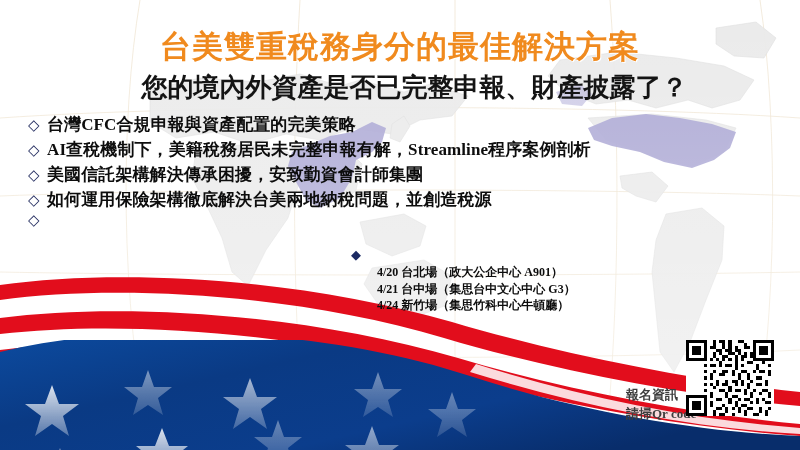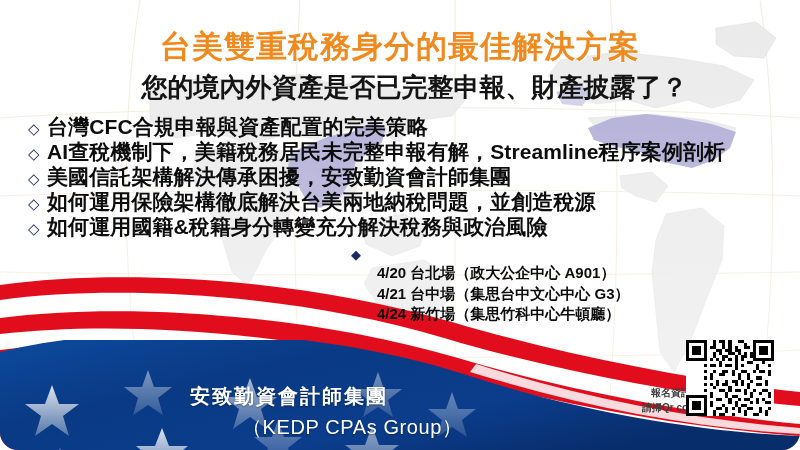--- a/index.html
+++ b/index.html
@@ -6,22 +6,21 @@
     margin: 0;
     padding: 0;
     background: #ffffff;
   }
   #poster {
     position: relative;
     width: 800px;
     height: 450px;
     overflow: hidden;
     background: #ffffff;
-    font-family: Liberation Sans, sans-serif;
-    border-radius: 18px;
+    font-family: Liberation Serif, serif;
   }
 
   
   .map-layer {
     position: absolute;
     inset: 0;
     z-index: 0;
   }
   .map-layer svg { display:block; width:800px; height:450px; }
 
@@ -68,21 +67,21 @@
     height: 22px;
   }
   .b-mark {
     color: #212a5e;
     font-size: 15px;
     width: 19px;
     flex: none;
     line-height: 1;
   }
   .b-text {
-    font-size: 21px;
+    font-size: 17px;
     font-weight: bold;
     color: #0d0d0d;
     white-space: nowrap;
     letter-spacing: .1px;
     text-align: center;
   }
 
   
   .schedule {
     position: absolute;
@@ -101,21 +100,21 @@
     width: 17px;
     flex: none;
   }
   .sch-head-text {
     font-size: 15px;
     font-weight: bold;
     color: #0d0d0d;
     white-space: nowrap;
   }
   .sch-line {
-    font-size: 15px;
+    font-size: 12px;
     font-weight: bold;
     color: #0d0d0d;
     white-space: nowrap;
     margin-left: 26px;
     line-height: 1.38;
   }
 
   
   .flag-layer {
     position: absolute;
@@ -144,29 +143,28 @@
     font-size: 20px;
     letter-spacing: .6px;
     white-space: nowrap;
     margin-left: 52px;
     margin-top: 4px;
   }
 
   
   .qr-caption {
     position: absolute;
-    left: 642px;
+    left: 626px;
     top: 386px;
     z-index: 8;
-    font-size: 10px;
+    font-size: 13px;
     font-weight: bold;
     color: #3d3d3d;
     line-height: 1.45;
     white-space: nowrap;
-    text-align: center;
   }
   .qr-box {
     position: absolute;
     left: 686px;
     top: 340px;
     width: 88px;
     height: 76px;
     z-index: 8;
   }
   .qr-box svg { display:block; width:88px; height:76px; }
@@ -259,21 +257,20 @@
       <span class="b-text">美國信託架構解決傳承困擾，安致勤資會計師集團</span>
     </div>
 
     <div class="bullet-row">
       <span class="b-mark">◇</span>
       <span class="b-text">如何運用保險架構徹底解決台美兩地納稅問題，並創造稅源</span>
     </div>
 
     <div class="bullet-row">
       <span class="b-mark">◇</span>
-      <span class="b-text">如何運用國籍&amp;稅籍身分轉變充分解決稅務與政治風險</span>
     </div>
   </div>
 
   <div class="schedule">
     <div class="sch-head">
       <span class="sch-diamond">◆</span>
     </div>
     <div class="sch-line">4/20 台北場（政大公企中心 A901）</div>
     <div class="sch-line">4/21 台中場（集思台中文心中心 G3）</div>
     <div class="sch-line">4/24 新竹場（集思竹科中心牛頓廳）</div>
@@ -318,24 +315,20 @@
           <polygon points="372,426 379,445 399,445 383,457 389,477 372,465 355,477 361,457 345,445 365,445" opacity="0.65"></polygon>
           <polygon points="452,392 458,409 476,409 462,420 467,437 452,427 437,437 442,420 428,409 446,409" opacity="0.45"></polygon>
           <polygon points="60,448 66,465 84,465 70,476 75,493 60,483 45,493 50,476 36,465 54,465" opacity="0.6"></polygon>
         </g>
       </g>
 
       <path d="M470,372 C580,406 690,428 800,434 L800,428 C694,420 584,398 476,364 Z" fill="#ffffff" opacity="0.85"></path>
     </svg>
   </div>
 
-  <div class="brand">
-    <div class="brand-cn">安致勤資會計師集團</div>
-    <div class="brand-en">（KEDP CPAs Group）</div>
-  </div>
 
   <div class="qr-caption">
     <div>報名資訊</div>
     <div>請掃Qr code</div>
   </div>
 
   <div class="qr-box">
     <svg viewBox="0 0 29 25" xmlns="http://www.w3.org/2000/svg" shape-rendering="crispEdges">
       <rect x="0" y="0" width="29" height="25" fill="#ffffff"></rect>
       <g fill="#000000">

